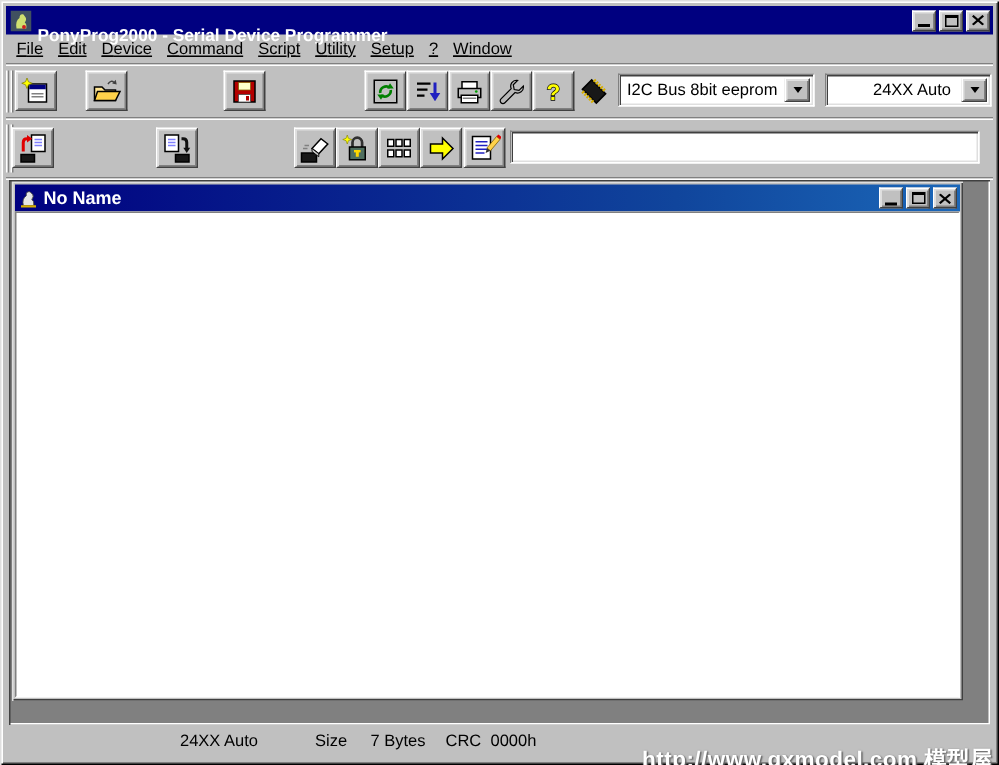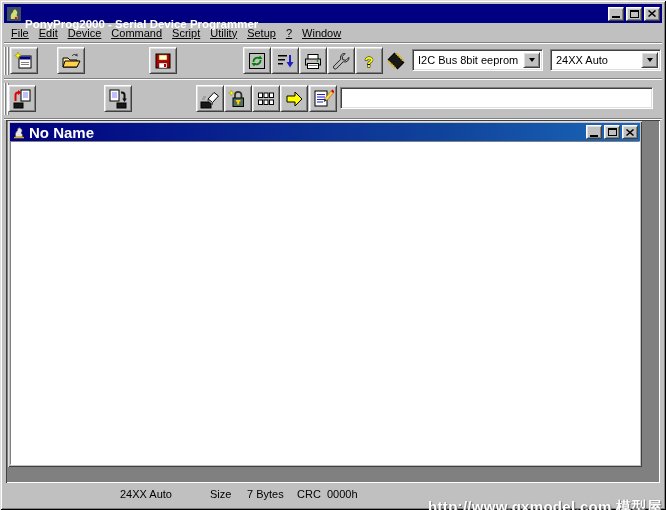--- a/index.html
+++ b/index.html
@@ -45,21 +45,21 @@
     box-shadow:inset 1px 1px 0 #dfdfdf, inset -1px -1px 0 #808080;
     display:flex;align-items:center;justify-content:center;box-sizing:border-box;padding:0;
   }
   .chip-holder{position:absolute;display:flex;align-items:center;justify-content:center;}
   .combo{
     position:absolute;height:22px;background:#fff;
     border:1px solid;border-color:#808080 #ffffff #ffffff #808080;
     box-shadow:inset 1px 1px 0 #404040, inset -1px -1px 0 #dfdfdf;
     display:flex;align-items:center;box-sizing:border-box;
   }
-  .combo .val{flex:1;padding:0 5px;white-space:nowrap;overflow:hidden;}
+  .combo .val{flex:1;padding:0 5px;white-space:nowrap;overflow:hidden;text-align:right;}
   .combo .drop{
     width:17px;height:16px;margin:2px;background:#c0c0c0;
     border:1px solid;border-color:#fff #404040 #404040 #fff;
     box-shadow:inset 1px 1px 0 #dfdfdf, inset -1px -1px 0 #808080;
     display:flex;align-items:center;justify-content:center;box-sizing:border-box;
   }
   .arrow-down{width:0;height:0;border-left:3.5px solid transparent;border-right:3.5px solid transparent;border-top:4px solid #000;}
   .notefield{
     position:absolute;height:22px;background:#fff;
     border:1px solid;border-color:#808080 #ffffff #ffffff #808080;
@@ -74,21 +74,21 @@
   }
   .child{
     position:absolute;left:2px;top:1px;width:634px;height:346px;background:#c0c0c0;
     box-shadow:inset 1px 1px 0 #dfdfdf, inset -1px -1px 0 #404040;
     padding:2px;box-sizing:border-box;display:flex;flex-direction:column;
   }
   .child-titlebar{
     height:18px;background:linear-gradient(90deg,#000080 0%,#10459c 70%,#1b67b8 100%);
     display:flex;align-items:center;padding-left:2px;flex:none;
   }
-  .child-titlebar .title-text{color:#fff;font-weight:bold;font-size:15px;margin-left:3px;flex:1;}
+  .child-titlebar .title-text{color:#fff;font-weight:bold;font-size:12px;margin-left:3px;flex:1;}
   .client{flex:1;background:#fff;border:1px solid #808080;border-right-color:#fff;border-bottom-color:#fff;}
   
   .statusbar{position:absolute;left:4px;right:4px;top:483px;height:23px;line-height:23px;}
   .statusbar span{position:absolute;white-space:nowrap;}
   .watermark{
     position:absolute;right:0;top:12px;font-size:15px;font-weight:bold;color:#ffffff;
     text-shadow:1px 1px 1px #666, 0 0 1px #999;letter-spacing:0.3px;
   }
 </style>
 </head>

